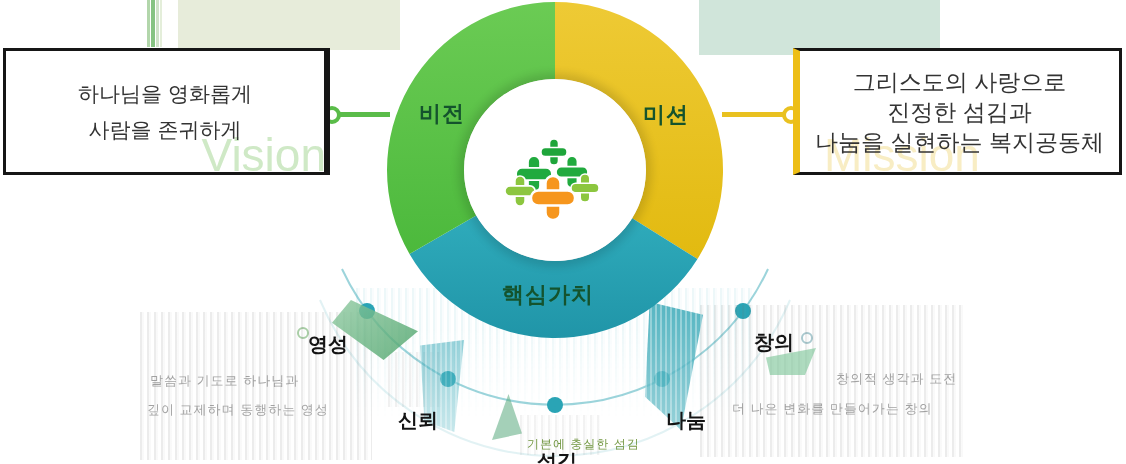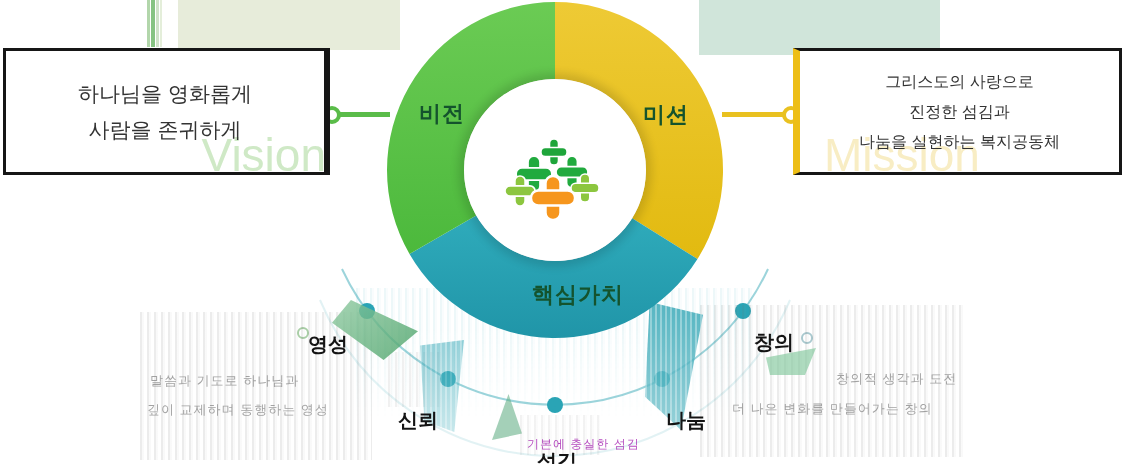--- a/index.html
+++ b/index.html
@@ -51,38 +51,38 @@
   .wedgeD{left:492px;top:394px;width:30px;height:46px;opacity:.55;background:#5aa97d;
     clip-path:polygon(55% 0,100% 86%,0 100%);}
   .wedgeE{left:766px;top:348px;width:50px;height:27px;opacity:.65;background:#82c89c;
     clip-path:polygon(0 35%,100% 0,78% 100%,8% 100%);}
 
   
   .donut{left:375px;top:-10px;z-index:2;}
   .seg-label{z-index:3;color:#14532d;font-weight:bold;font-size:22px;letter-spacing:1px;white-space:nowrap;}
   .seg-vision{left:419px;top:99px;}
   .seg-mission{left:643px;top:100px;}
-  .seg-core{left:532px;top:280px;text-align:right;}
+  .seg-core{left:502px;top:280px;text-align:right;}
 
   
   .cline{height:5px;top:112px;z-index:3;}
   .lineL{left:338px;width:52px;background:#5abc49;}
   .lineR{left:722px;width:62px;background:#e9c120;}
   .ring{width:18px;height:18px;border-radius:50%;background:#fff;box-sizing:border-box;z-index:4;top:106px;}
   .ringL{left:323px;border:4px solid #5abc49;}
   .ringR{left:782px;border:4px solid #e9c120;}
 
   
   .panel{z-index:4;background:#fff;box-sizing:border-box;overflow:hidden;
     display:flex;flex-direction:column;justify-content:center;align-items:center;}
   .panelL{left:3px;top:48px;width:327px;height:127px;border:3px solid #161616;border-right-width:6px;}
   .panelR{left:793px;top:48px;width:329px;height:127px;border:3px solid #161616;border-left:7px solid #edbe16;}
   .panel .lines{position:relative;z-index:2;text-align:center;color:#333;font-weight:500;}
   .panelL .lines{font-size:21px;line-height:36px;text-align:center;}
-  .panelR .lines{font-size:16px;line-height:30px;}
+  .panelR .lines{font-size:23px;line-height:30px;}
   .wm{position:absolute;bottom:-10px;font-size:46px;font-weight:500;z-index:1;white-space:nowrap;}
   .wmL{right:-2px;color:#cfe9c6;}
   .wmR{left:0;color:#f8edc4;padding-left:24px;}
 
   
   .overlay{left:0;top:0;z-index:1;}
 
   
   .val{z-index:5;color:#141414;font-weight:bold;font-size:20px;white-space:nowrap;}
   .val1{left:308px;top:331px;}
@@ -91,21 +91,21 @@
   .val4{left:666px;top:407px;}
   .val5{left:754px;top:329px;}
 
   
   .cap{z-index:5;font-size:13px;color:#8d8d8d;letter-spacing:1px;opacity:.8;
        filter:blur(0.4px);white-space:nowrap;}
   .capL1{left:150px;top:372px;}
   .capL2{left:147px;top:401px;}
   .capR1{left:836px;top:370px;}
   .capR2{left:732px;top:400px;}
-  .capC{left:527px;top:436px;font-size:12px;color:#a21caf;text-align:center;}
+  .capC{left:527px;top:436px;font-size:12px;color:#4d7c0f;text-align:center;}
 </style>
 </head>
 <body>
 
 <div id="stage">
 
   <div class="abs bandL"></div>
   <div class="abs bandR"></div>
   <div class="abs bar bar1"></div>
   <div class="abs bar bar2"></div>

